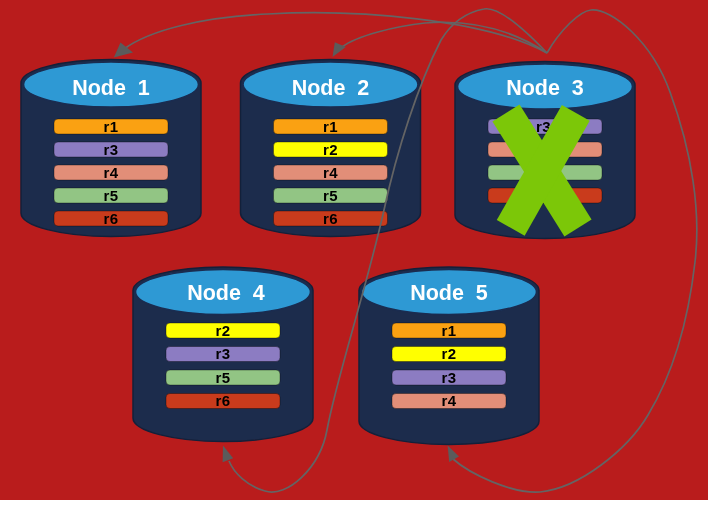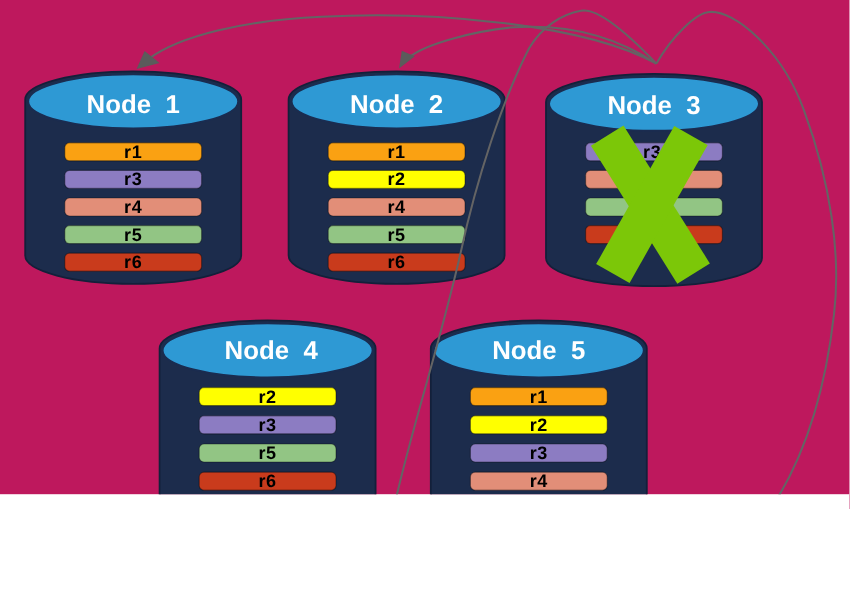--- a/index.html
+++ b/index.html
@@ -1,16 +1,16 @@
 <!DOCTYPE html>
 <html><head>
 <meta charset="utf-8">
 <style>
   html,body{margin:0;padding:0;background:#ffffff;}
-  #stage{width:708px;height:412px;position:relative;overflow:hidden;background:#be185d;}
+  #stage{width:708px;height:500px;position:relative;overflow:hidden;background:#b91c1c;}
   text{font-family:"Liberation Sans", sans-serif;}
   .title{font-size:21.5px;font-weight:bold;fill:#ffffff;letter-spacing:0px;}
   .bl{font-size:15px;font-weight:bold;fill:#000000;letter-spacing:0.5px;}
 </style>
 </head>
 <body>
 <div id="stage">
 <svg width="708" height="508" viewBox="0 0 708 508" xmlns="http://www.w3.org/2000/svg">
 
   <g>

